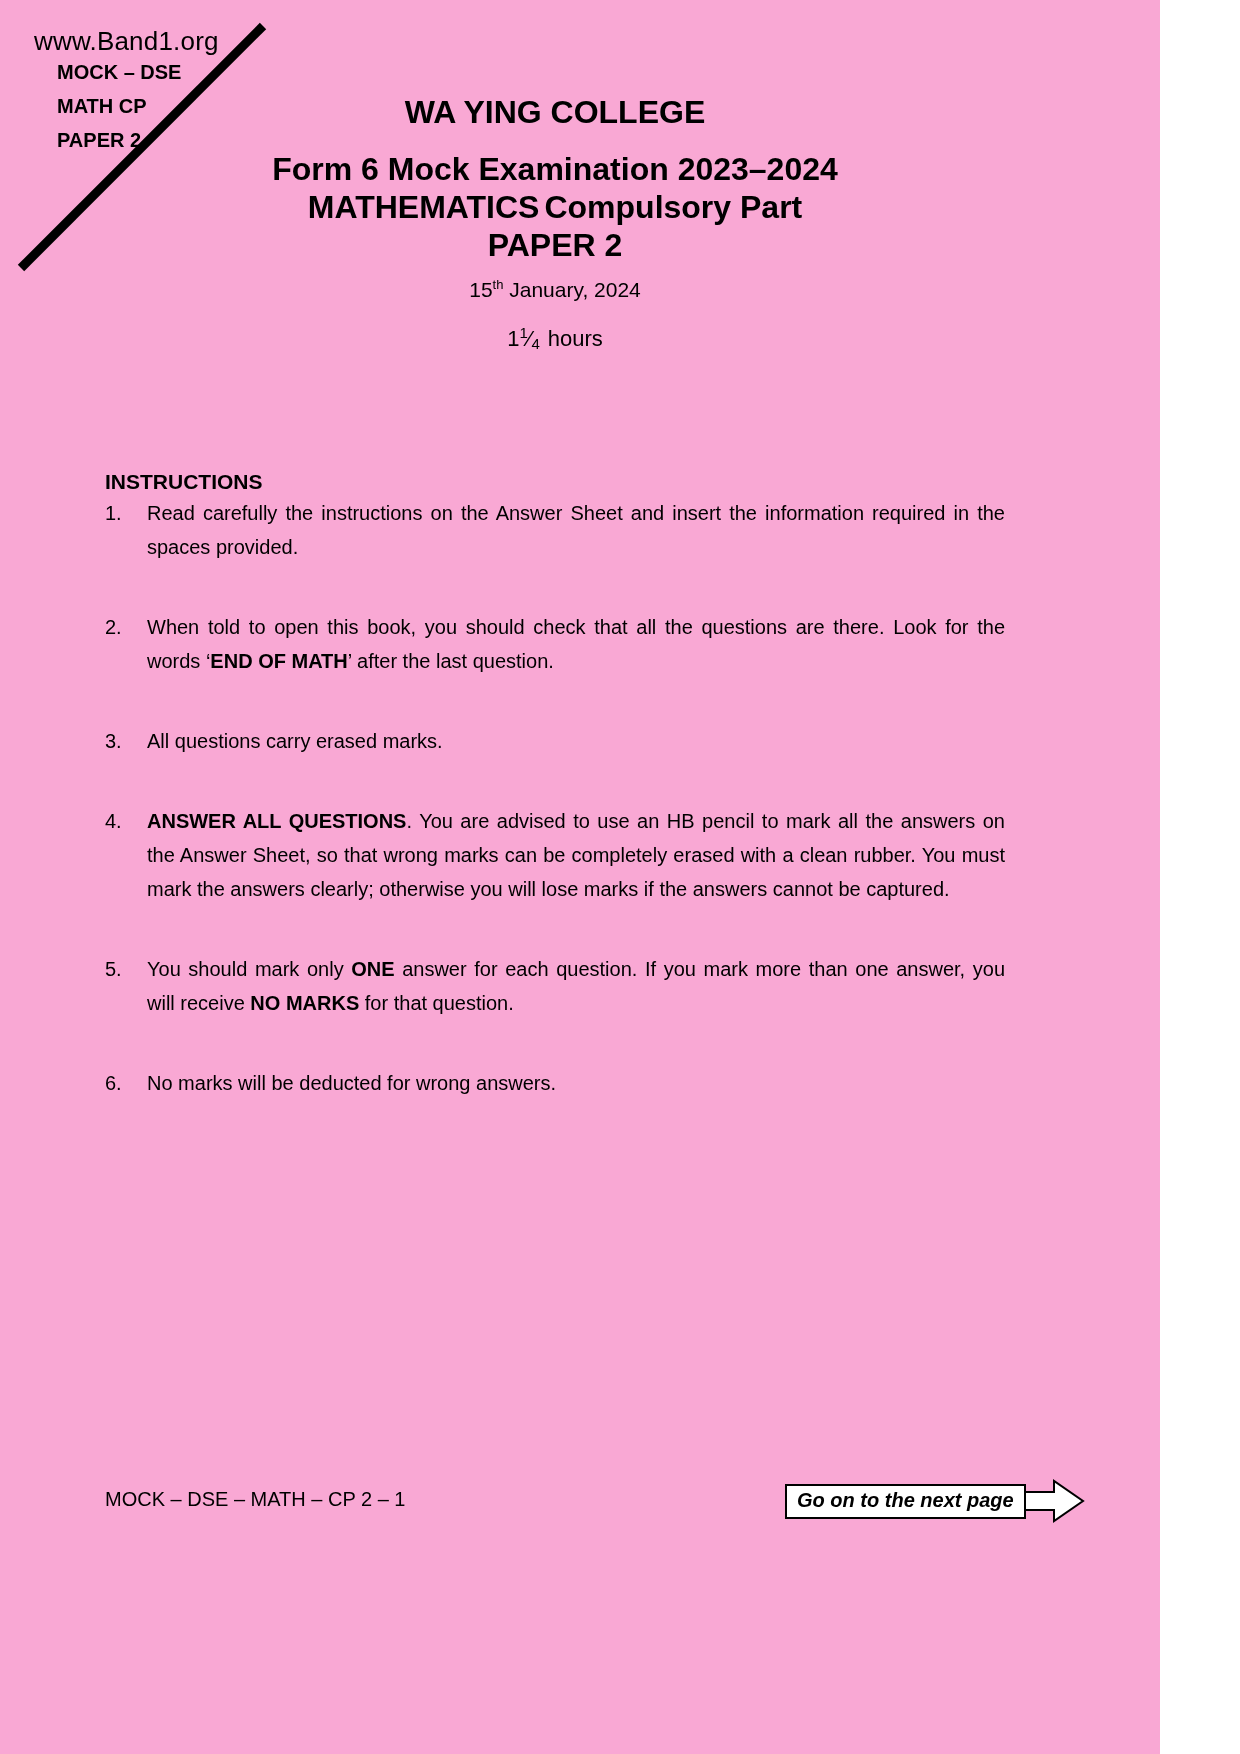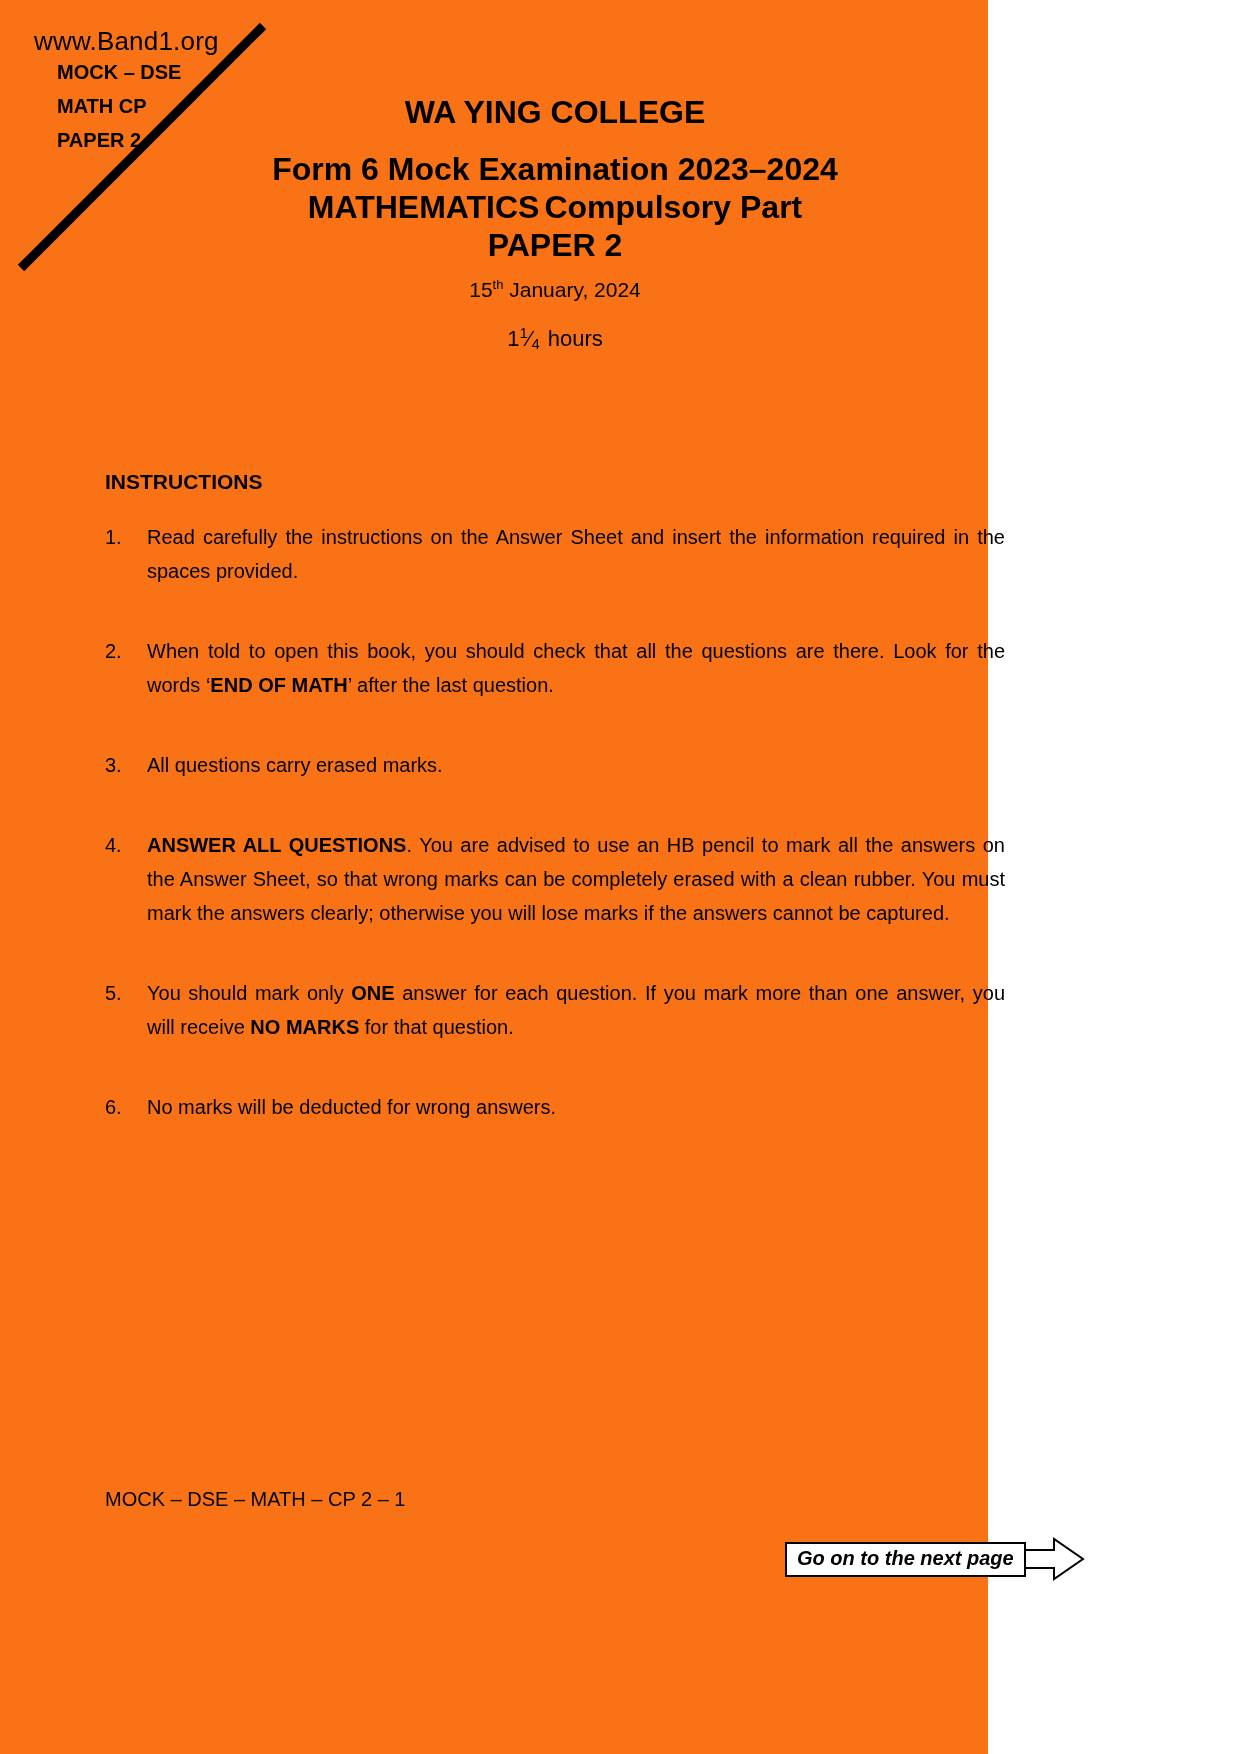--- a/index.html
+++ b/index.html
@@ -4,21 +4,21 @@
 <style>
   * { margin:0; padding:0; box-sizing:border-box; }
   html,body { background:#ffffff; }
   body {
     width:1240px; height:1754px;
     font-family:"Liberation Sans", sans-serif;
     color:#000;
     position:relative;
     overflow:hidden;
   }
-  .page { position:relative; width:988px; height:1754px; background:#f97316; }
+  .page { position:relative; width:1160px; height:1754px; background:#f9a8d4; }
 
   
   .watermark {
     position:absolute; top:26px; left:34px;
     font-size:26px; letter-spacing:0.2px;
   }
   .corner-label { position:absolute; left:57px; font-size:20px; font-weight:bold; }
   .corner-l1 { top:61px; }
   .corner-l2 { top:95px; }
   .corner-l3 { top:129px; }
@@ -36,32 +36,32 @@
   .h-date sup { font-size:13px;text-align:center; }
   .h-duration { font-size:22px; margin-top:22px; }
   .frac { font-size:22px; }
   .frac-num { font-size:15px; vertical-align:8px; }
   .frac-slash { font-size:22px; }
   .frac-den { font-size:15px; vertical-align:-3px; }
   .dur-unit { margin-left:8px; }
 
   
   .instructions { position:absolute; top:470px; left:105px; width:900px; }
-  .ins-title { font-size:21px; font-weight:bold; margin-bottom:26px; }
+  .ins-title { font-size:21px; font-weight:bold; margin-bottom:2px; }
   .item { display:flex; margin-bottom:46px; }
   .item .num { flex:none; width:42px; font-size:20px; line-height:34px; }
   .item .txt { flex:1; font-size:20px; line-height:34px; text-align:justify; }
   .b { font-weight:bold; }
 
   
   .footer-left {
     position:absolute; left:105px; top:1488px; font-size:20px;
   }
   .next-wrap {
-    position:absolute; left:785px; top:1536px;
+    position:absolute; left:785px; top:1478px;
     display:flex; align-items:center;
   }
   .next-box {
     border:2px solid #000;
     padding:3px 10px 5px 10px;
     font-size:20px; font-weight:bold; font-style:italic;
     white-space:nowrap;
     background:#fff;
   }
   .next-arrow { margin-left:-2px; display:block; }

